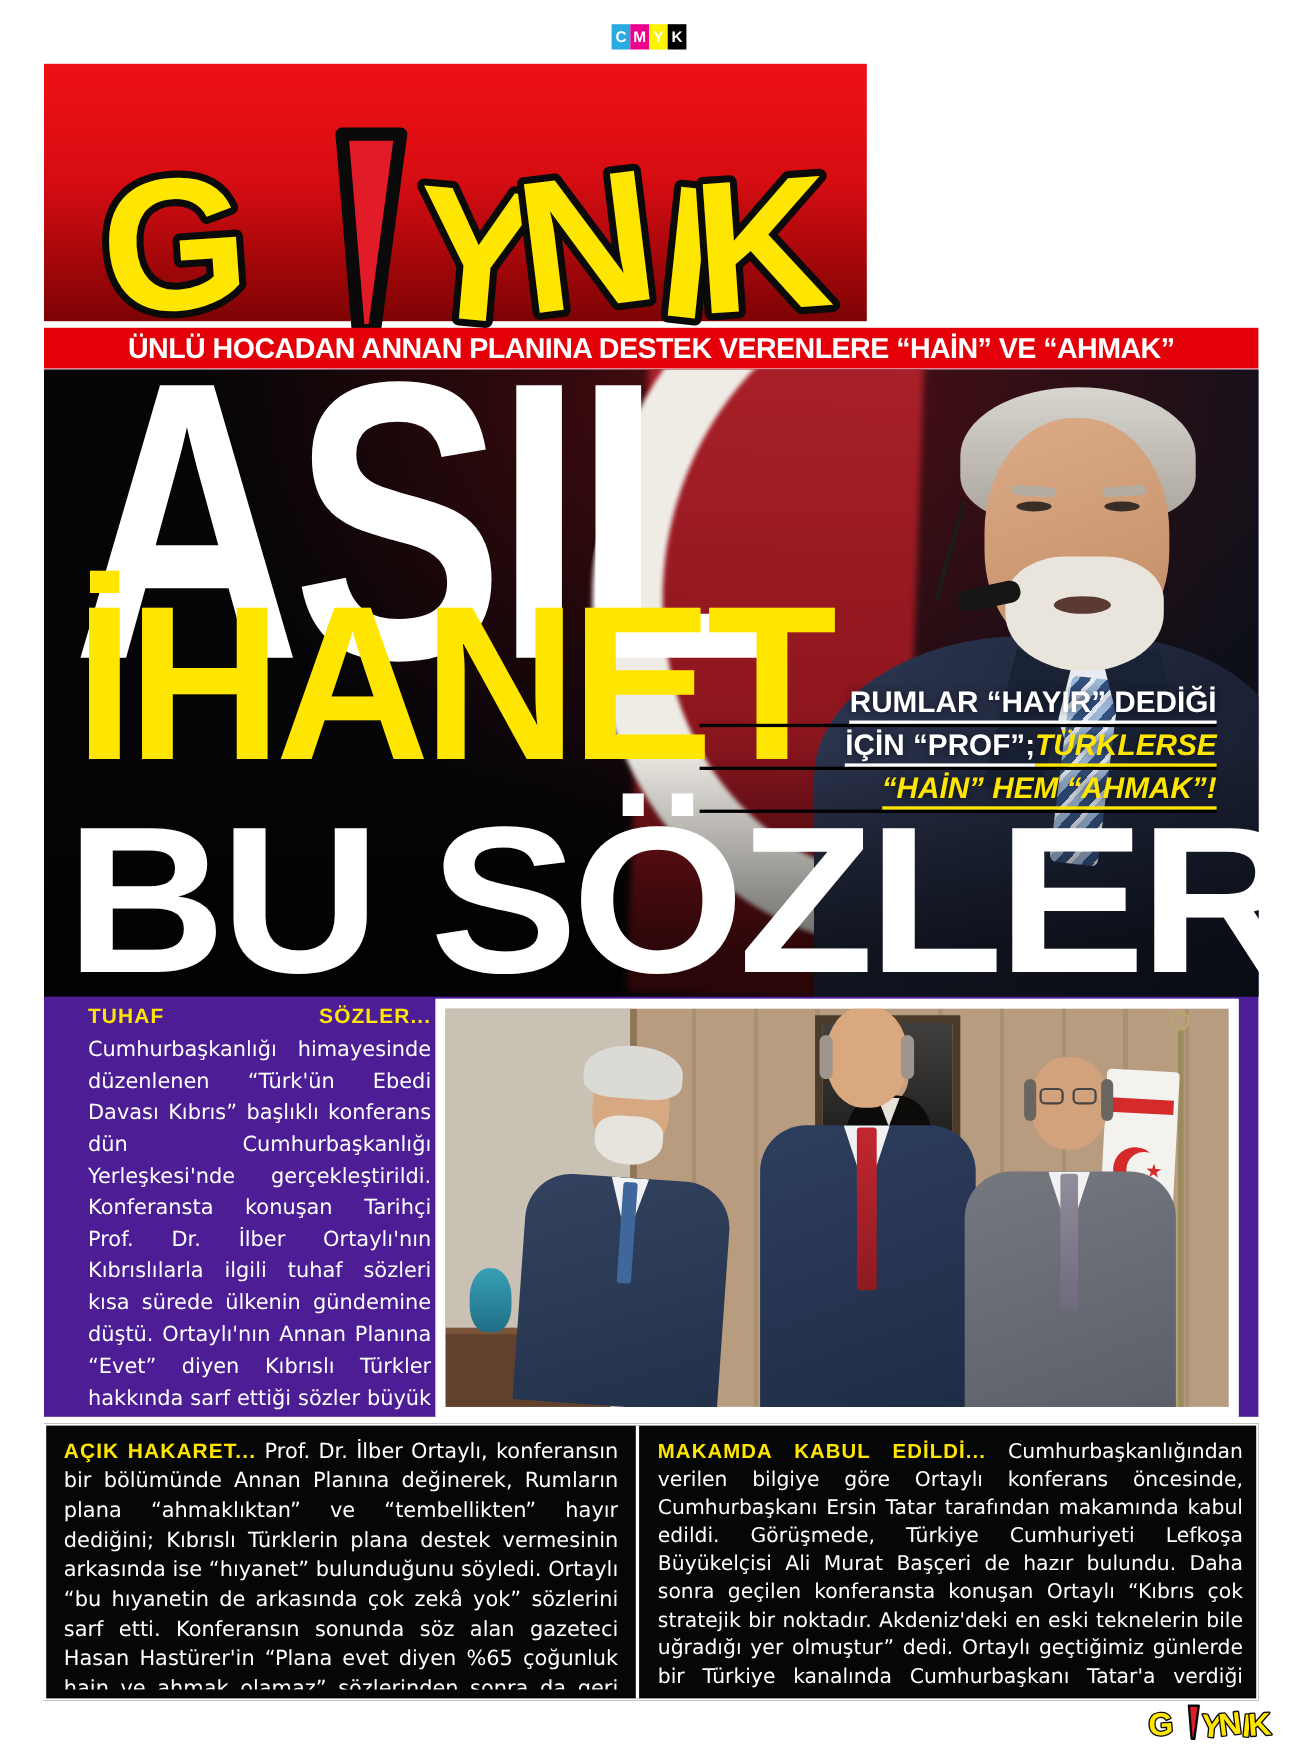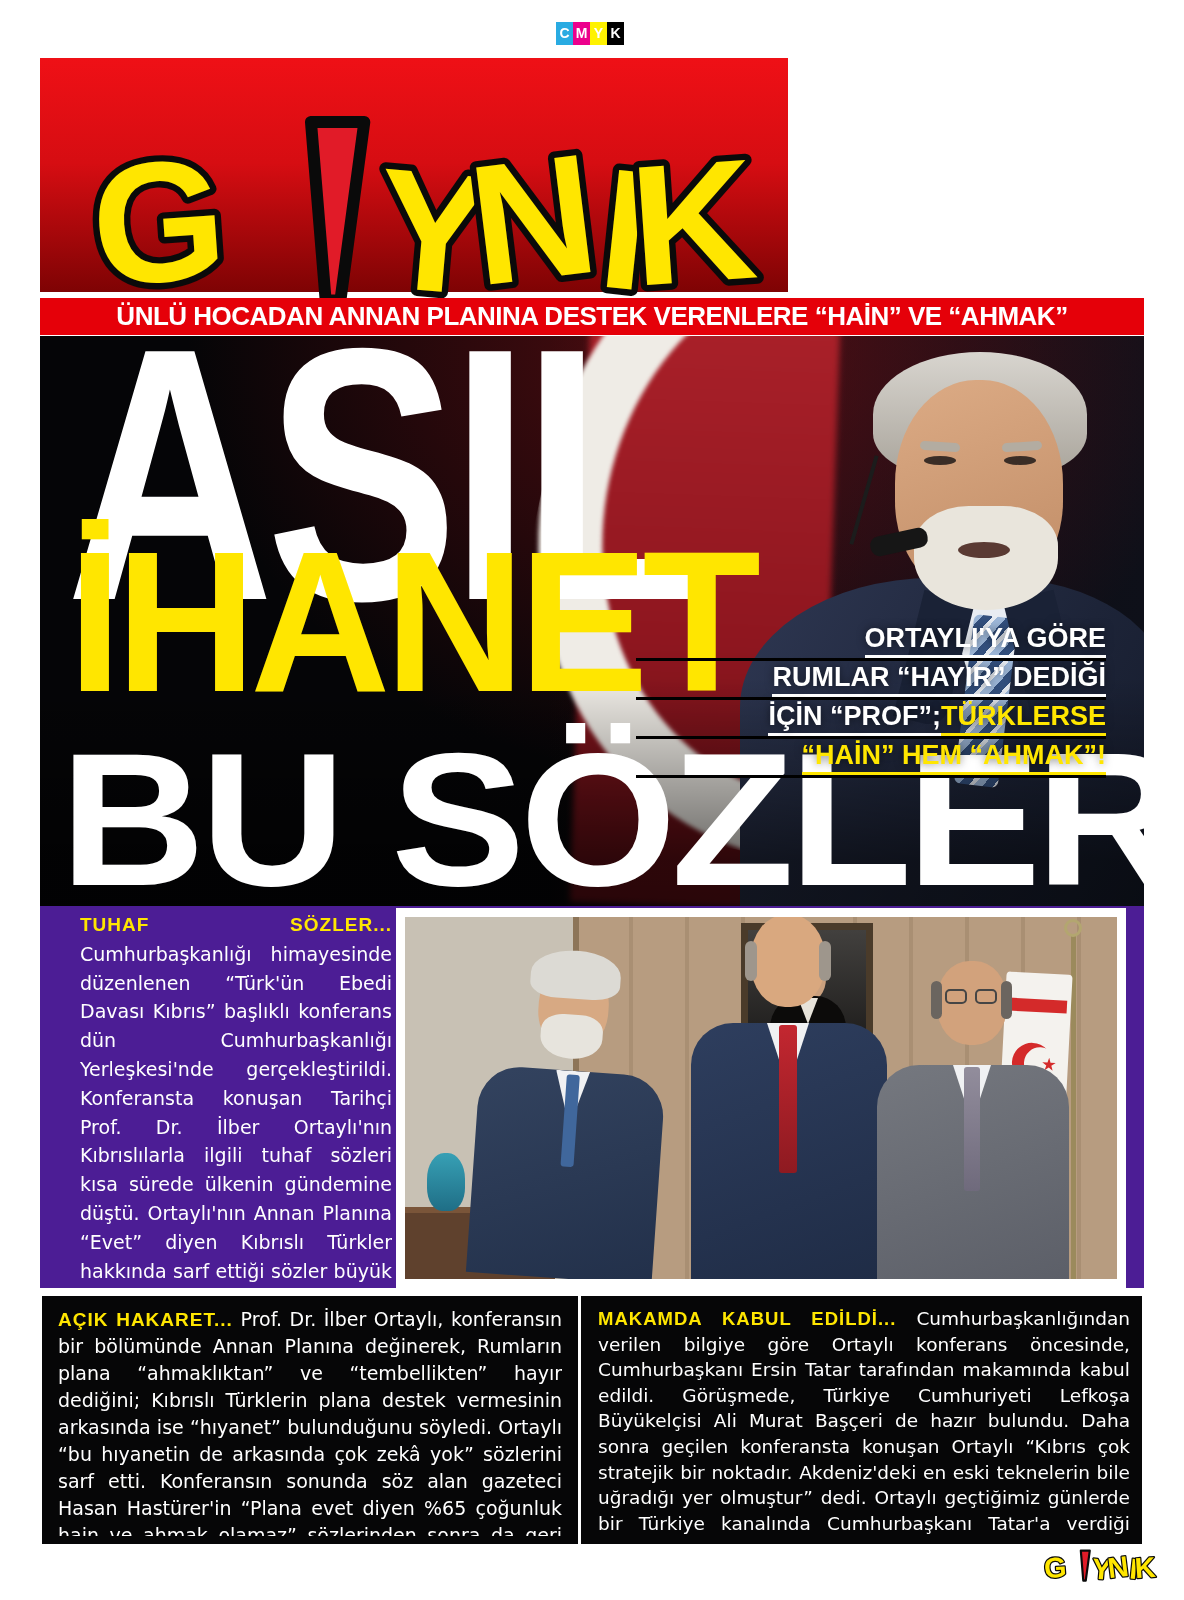--- a/index.html
+++ b/index.html
@@ -107,21 +107,21 @@
   .hl-1{left:26px;top:-42px;font-size:360px;letter-spacing:-10px;transform:scaleX(.80);}
   .hl-2{left:28px;top:186px;font-size:200px;letter-spacing:-6px;color:#ffe600;transform:scaleX(.97);}
   .hl-3{left:20px;top:388px;font-size:190px;letter-spacing:-5px;transform:scaleX(1.06);}
 
   
   .quote{position:absolute;right:38px;top:286px;width:470px;text-align:right;z-index:4;
          font:bold 27px/33px "Liberation Sans",sans-serif;
          text-shadow:0 0 8px rgba(0,0,0,.55);}
   .quote .ql{display:block;}
   .quote span{display:inline-block;padding-bottom:0px;border-bottom:3px solid currentColor;}
-  .q-w{color:#ffffff;} .q-y{color:#ffe600;}
+  .q-w{color:#ffffff;} .q-y{color:#ffe600;font-style:italic;}
   .quote span:empty{display:none;border:none;}
 
   
   .col-tuhaf{position:absolute;left:40px;top:574px;width:312px;height:378px;overflow:hidden;
              color:#fff;font:19px/28.8px "DejaVu Sans",sans-serif;text-align:justify;z-index:2;}
   .lead{color:#ffe600;font-weight:bold;font-family:"Liberation Sans",sans-serif;letter-spacing:1px;}
 
   
   .photo2{position:absolute;left:356px;top:572px;width:730px;height:380px;background:#fff;
           padding:0;border:9px solid #fff;box-sizing:border-box;z-index:2;}
@@ -255,21 +255,20 @@
       <div class="p1-boom"></div>
       <div class="p1-mic"></div>
       <div class="p1-fade"></div>
     </div>
 
     <div class="hl hl-1">ASIL</div>
     <div class="hl hl-2">İHANET</div>
     <div class="hl hl-3">BU SÖZLER</div>
 
     <div class="quote">
-      <span class="ql"><span class="q-w">ORTAYLI'YA GÖRE</span></span>
       <span class="ql"><span class="q-w">RUMLAR “HAYIR” DEDİĞİ</span></span>
       <span class="ql"><span class="q-w">İÇİN “PROF”; </span><span class="q-y">TÜRKLERSE</span></span>
       <span class="ql"><span class="q-y">“HAİN” HEM “AHMAK”!</span></span>
     </div>
 
     <div class="col-tuhaf">
       <span class="lead">TUHAF SÖZLER... </span><span>Cumhurbaşkanlığı himayesinde düzenlenen “Türk'ün Ebedi Davası Kıbrıs” başlıklı konferans dün Cumhurbaşkanlığı Yerleşkesi'nde gerçekleştirildi. Konferansta konuşan Tarihçi Prof. Dr. İlber Ortaylı'nın Kıbrıslılarla ilgili tuhaf sözleri kısa sürede ülkenin gündemine düştü. Ortaylı'nın Annan Planına “Evet” diyen Kıbrıslı Türkler hakkında sarf ettiği sözler büyük tepkiye neden oldu. Ortaylı çözüm planına destek verenleri “ihanetle” suçladı. Ortaylı ayrıca “ahmaklık” imasında bulundu. Aynı konferansta konuşan Cumhurbaşkanı Ersin Tatar'ın, “Halklar kardeştir gibi safça anlayışlar, bizi tehlikeli maceralara sürükleyebilir” sözleri de dikkat çekti.</span>
     </div>
 
     <div class="photo2">

